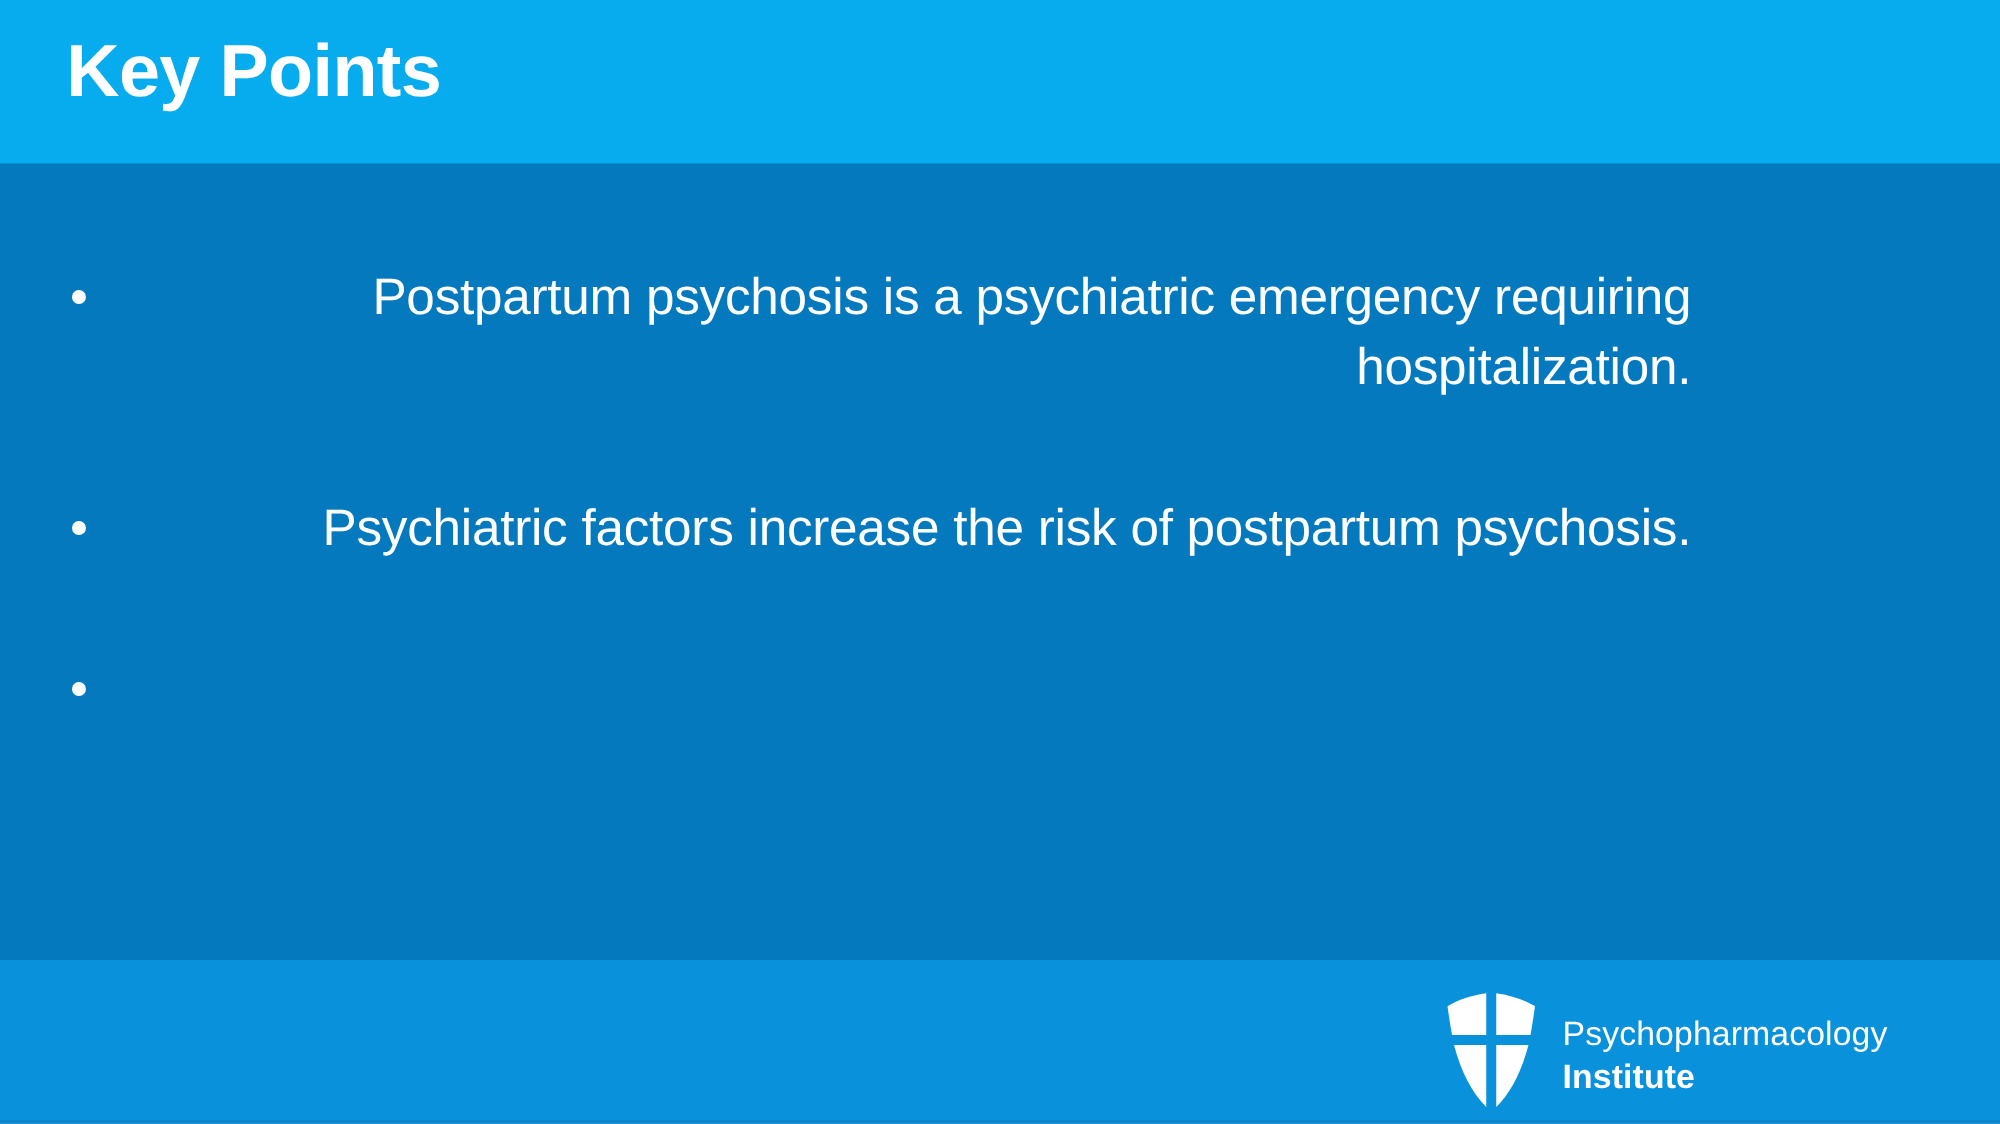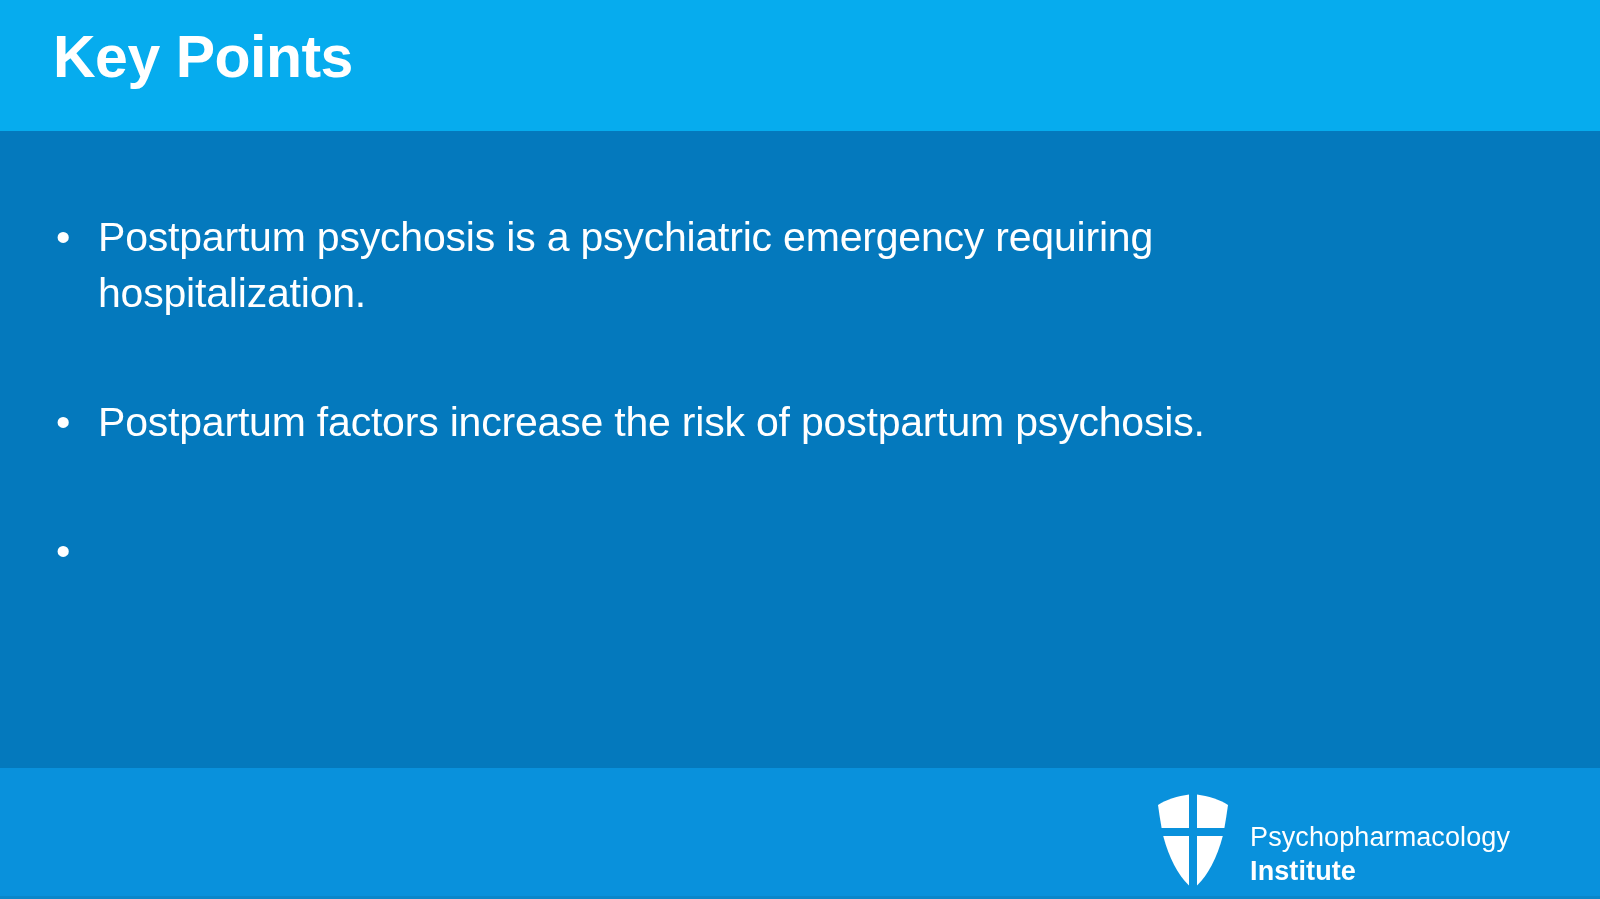--- a/index.html
+++ b/index.html
@@ -84,20 +84,21 @@
     user-select: none;
   }
   .bullet-text {
     flex: 1 1 auto;
     font-size: 41px;
     line-height: 56px;
     font-weight: 400;
     color: #ffffff;
     letter-spacing: -0.2px;
     max-width: 1255px;
+    text-align: right;
   }
 
   
   .slide-footer {
     position: absolute;
     left: 0;
     top: 768px;
     width: 1600px;
     height: 131px;
     background: #0991dc;
@@ -124,21 +125,21 @@
     height: 96px;
     display: block;
     margin-right: 20px;
     margin-top: 10px;
     overflow: hidden;
   }
   .brand-mark svg {
     display: block;
   }
   .brand-text {
-    margin-top: 38px;
+    margin-top: 28px;
     color: #ffffff;
     font-size: 27px;
     line-height: 34px;
     font-weight: 400;
     letter-spacing: 0.1px;
     white-space: nowrap;
   }
   .brand-line2 {
     display: block;
     font-weight: bold;
@@ -156,21 +157,21 @@
   <div class="slide-body">
     <ul class="bullet-list">
 
       <li class="bullet-item">
         <span class="bullet-marker">•</span>
         <span class="bullet-text">Postpartum psychosis is a psychiatric emergency requiring hospitalization.</span>
       </li>
 
       <li class="bullet-item">
         <span class="bullet-marker">•</span>
-        <span class="bullet-text">Postpartum factors increase the risk of postpartum psychosis.</span>
+        <span class="bullet-text">Psychiatric factors increase the risk of postpartum psychosis.</span>
       </li>
 
       <li class="bullet-item">
         <span class="bullet-marker">•</span>
       </li>
 
     </ul>
   </div>
 
   <div class="slide-footer">

